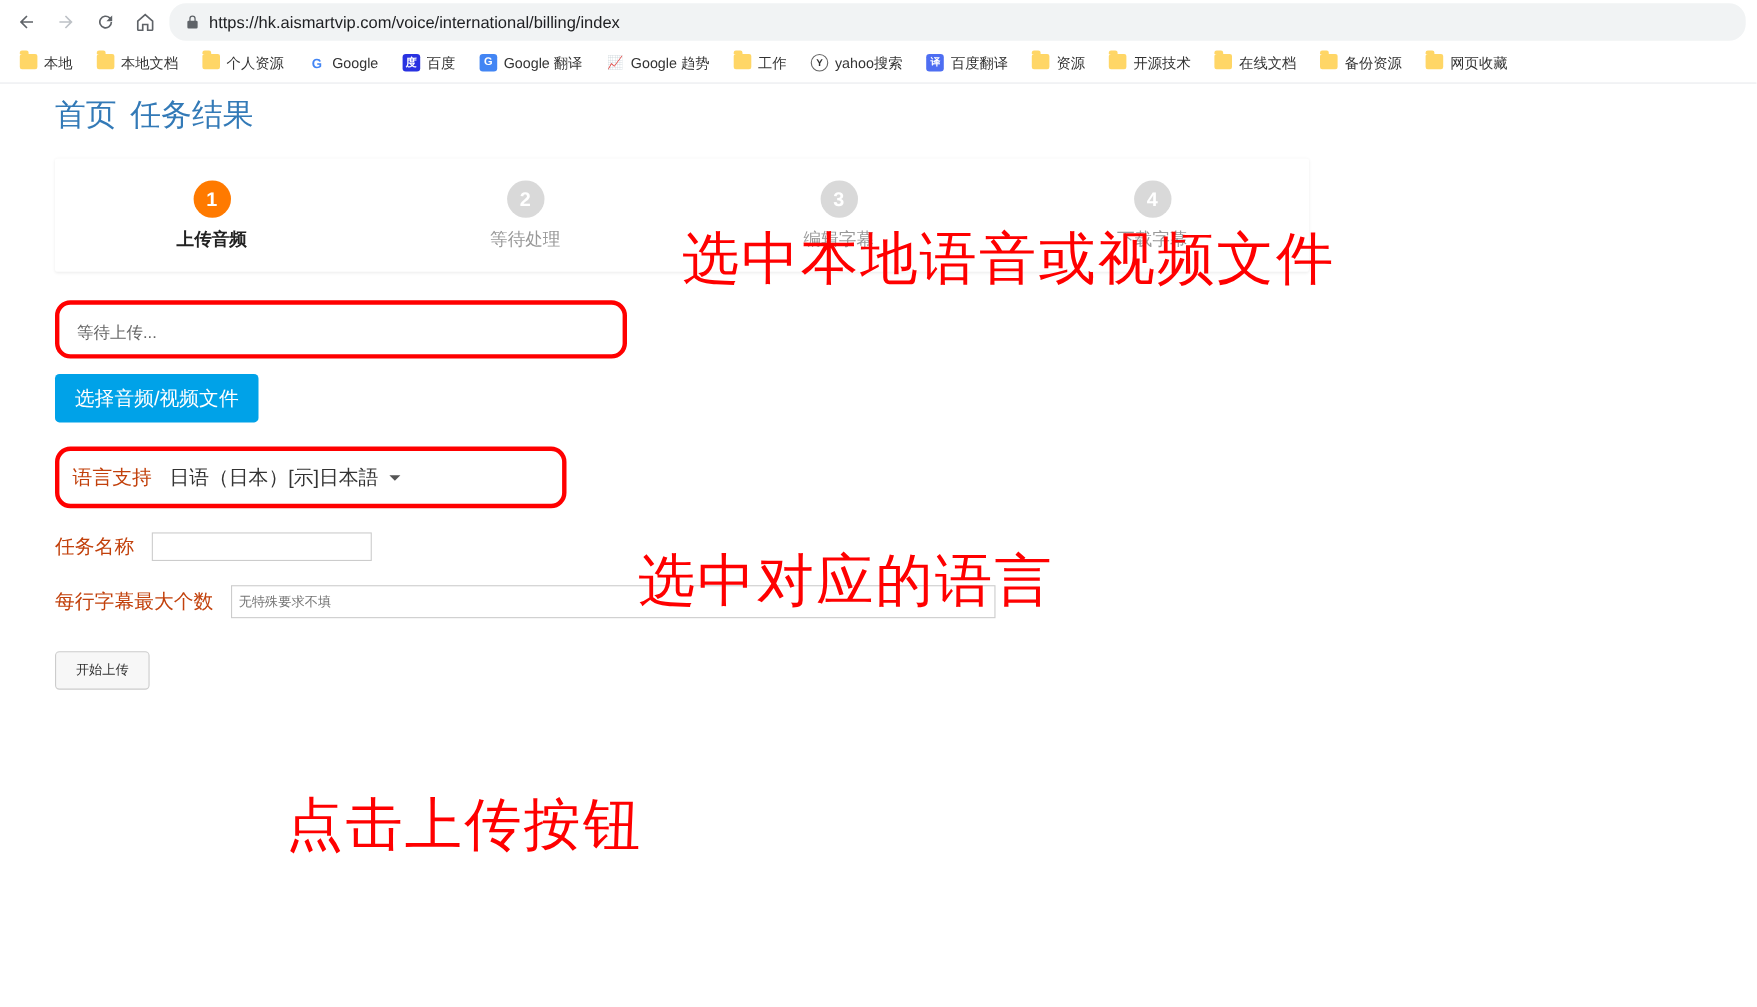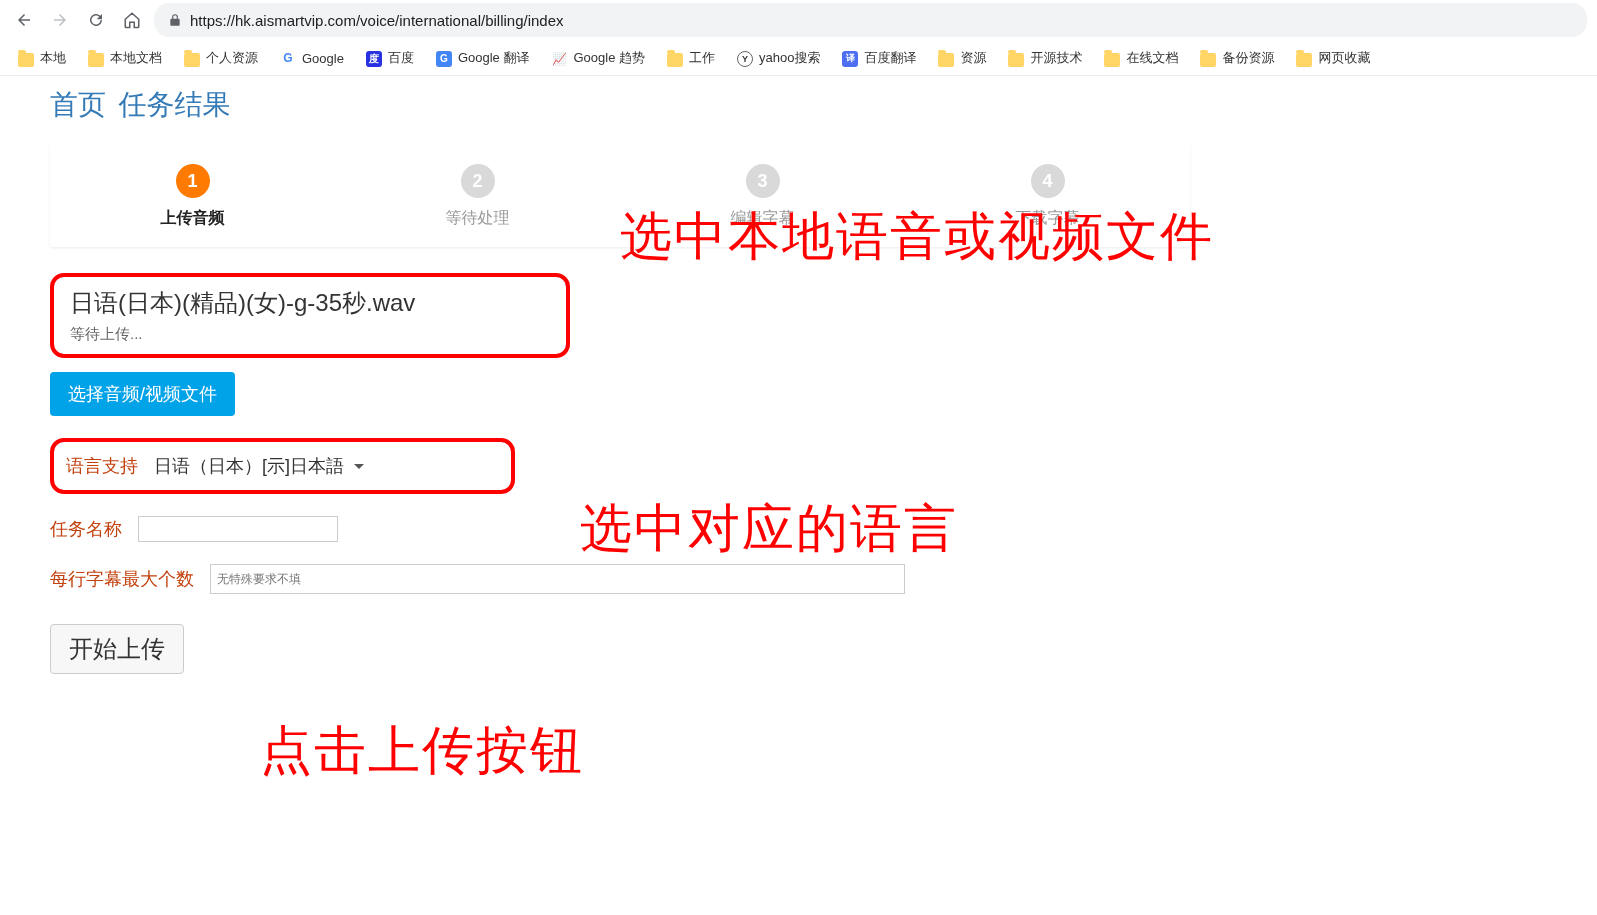--- a/index.html
+++ b/index.html
@@ -7,21 +7,21 @@
 
     
     .browser-toolbar { display: flex; align-items: center; height: 40px; padding: 0 10px; gap: 8px; }
     .nav-btn { width: 28px; height: 28px; border: none; background: transparent; display: flex; align-items: center; justify-content: center; color: #5f6368; cursor: pointer; border-radius: 50%; }
     .nav-btn svg { width: 18px; height: 18px; }
     .nav-btn.disabled { color: #bdc1c6; }
     .addr-bar { flex: 1; display: flex; align-items: center; height: 30px; background: #f1f3f4; border-radius: 15px; padding: 17px 14px; font-size: 15px; color: #202124; gap: 8px; }
     .addr-bar .lock { color: #5f6368; }
 
     .bookmarks-bar { display: flex; align-items: center; height: 36px; padding: 0 10px; gap: 6px; border-bottom: 1px solid #e8eaed; }
-    .bookmark { display: flex; align-items: flex-end; gap: 6px; padding: 4px 8px; font-size: 13px; color: #333; border-radius: 4px; white-space: nowrap; }
+    .bookmark { display: flex; align-items: flex-start; gap: 6px; padding: 4px 8px; font-size: 13px; color: #333; border-radius: 4px; white-space: nowrap; }
     .bm-folder { width: 16px; height: 14px; background: #ffd666; border-radius: 2px; position: relative; }
     .bm-folder::before { content:""; position:absolute; top:-3px; left:0; width:8px; height:3px; background:#ffd666; border-radius:2px 2px 0 0; }
     .bm-icon { width:16px; height:16px; display:flex; align-items:center; justify-content:center; font-size:12px; font-weight:bold; border-radius:3px; }
     .g-icon{color:#4285f4;}
     .baid-icon{width:16px;height:16px;background:#2932e1;color:#fff;border-radius:3px;font-size:10px;}
     .gt-icon{width:16px;height:16px;background:#4285f4;color:#fff;border-radius:3px;font-size:10px;}
     .trend-icon{color:#4285f4;}
     .yahoo-icon{width:16px;height:16px;border:1px solid #666;border-radius:50%;font-size:9px;}
     .bdfy-icon{width:16px;height:16px;background:#4e6ef2;color:#fff;border-radius:3px;font-size:9px;}
 
@@ -50,21 +50,21 @@
     .lang-box { border: 4px solid #ff0000; border-radius: 14px; padding: 8px 12px; width: 465px; margin-top: 22px; display: flex; align-items: center; gap: 10px; }
     .form-label { font-size: 18px; color: #c2410c; }
     .lang-select { display: flex; align-items: center; font-size: 18px; color: #333; gap: 10px; padding: 4px 6px; }
     .caret { border-top: 5px solid #555; border-left: 5px solid transparent; border-right: 5px solid transparent; }
 
     .form-row { margin-top: 22px; display: flex; align-items: center; gap: 16px; }
     .text-input { border: 1px solid #ccc; padding: 4px 6px; font-size: 14px; }
     .taskname { width: 200px; height: 26px; }
     .maxchars { width: 695px; height: 30px; font-size: 12px; }
 
-    .btn-default { margin-top: 30px; background: #f7f7f7; border: 1px solid #ccc; color: #333; font-size: 24px; padding: 8px 18px; border-radius: 4px; cursor: pointer; }
+    .btn-default { margin-top: 30px; background: #f7f7f7; border: 1px solid #ccc; color: #333; font-size: 12px; padding: 8px 18px; border-radius: 4px; cursor: pointer; }
 
     
     .anno { position: absolute; color: #ff0000; font-size: 52px; font-weight: 500; line-height: 1.25; letter-spacing: 2px; }
     .anno1 { top: 128px; left: 620px; width: 700px; }
     .anno2 { top: 420px; left: 580px; }
     .anno3 { top: 642px; left: 260px; }
   </style>
 </head>
 <body>
 
@@ -167,21 +167,20 @@
   </div>
 
   <div class="steps-card" id="steps-card">
       <div class="step active"><div class="step-num">1</div><div class="step-label">上传音频</div></div>
       <div class="step"><div class="step-num">2</div><div class="step-label">等待处理</div></div>
       <div class="step"><div class="step-num">3</div><div class="step-label">编辑字幕</div></div>
       <div class="step"><div class="step-num">4</div><div class="step-label">下载字幕</div></div>
     </div>
 
   <div class="file-box">
-    <div class="file-name">日语(日本)(精品)(女)-g-35秒.wav</div>
     <div class="file-status">等待上传...</div>
   </div>
 
   <button class="btn-primary">选择音频/视频文件</button>
 
   <div class="lang-box">
     <span class="form-label">语言支持</span>
     <div class="lang-select">
       <span>日语（日本）[示]日本語</span>
       <span class="caret"></span>

